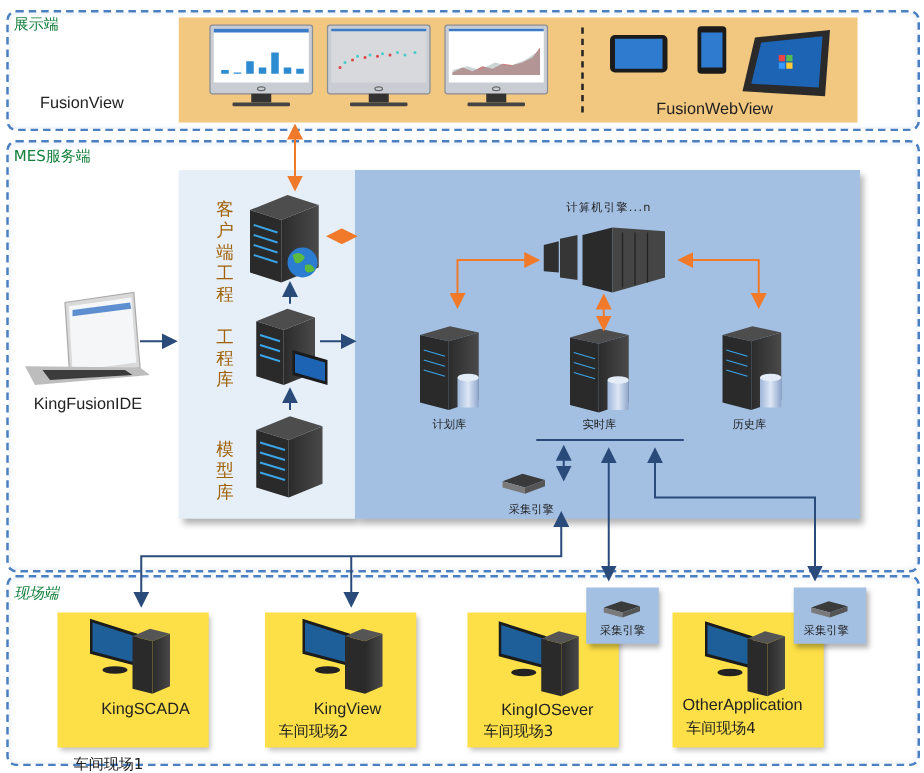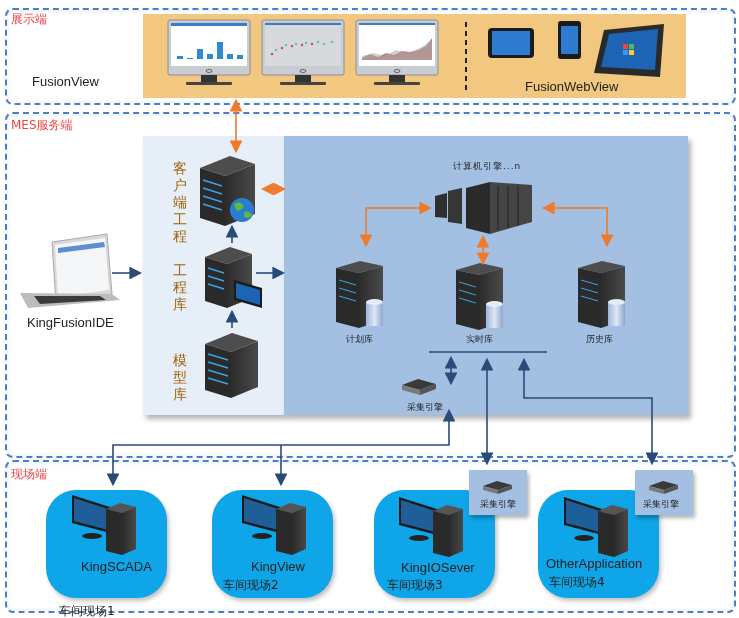--- a/index.html
+++ b/index.html
@@ -1,42 +1,42 @@
 <!DOCTYPE html>
 <html><head>
 <meta charset="utf-8">
 <style>
   html, body { margin:0; padding:0; background:#ffffff; }
   body { width:739px; height:618px; position:relative; overflow:hidden;
          font-family:"DejaVu Sans", "Liberation Sans", sans-serif; color:#222; }
   .abs { position:absolute; }
   .zone { position:absolute; border:2px dashed #4a7fc1; border-radius:8px; box-sizing:border-box;
           box-shadow: 0 0 4px rgba(120,150,200,0.25) inset; }
-  .zone-label { position:absolute; font-size:12px; color:#ef4444; }
+  .zone-label { position:absolute; font-size:12px; color:#15803d; }
   .panel-orange { position:absolute; background:#f2c77f; }
   .panel-light { position:absolute; background:#e6eef7; box-shadow: 3px 4px 5px rgba(0,0,0,0.3); }
   .panel-blue { position:absolute; background:#a3c0e3; box-shadow: 3px 4px 5px rgba(0,0,0,0.3); }
-  .site-box { position:absolute; background:#0ea5e9; box-shadow: 2px 3px 4px rgba(0,0,0,0.25); border-radius: 30px; }
+  .site-box { position:absolute; background:#fde047; box-shadow: 2px 3px 4px rgba(0,0,0,0.25); }
   .mini-engine { position:absolute; background:#a3c0e3; box-shadow: 2px 3px 4px rgba(0,0,0,0.3); }
   .txt-en { font-family:"Liberation Sans", sans-serif; font-size:13px; color:#222; }
   .vlabel { position:absolute; font-size:14px; line-height:17px; width:16px; text-align:center; color:#a16207; }
   .small-cn { font-size:9px; color:#222; }
   svg { position:absolute; left:0; top:0; overflow:visible; }
 </style>
 </head>
 <body>
 
 <div class="zone" style="left:5px;top:8px;width:731px;height:97px;"></div>
 <div class="zone-label" style="left:11px;top:11px;">展示端</div>
 
 <div class="zone" style="left:5px;top:112px;width:731px;height:346px;"></div>
 <div class="zone-label" style="left:11px;top:117px;">MES服务端</div>
 
 <div class="zone" style="left:5px;top:460px;width:731px;height:153px;"></div>
-<div class="zone-label" style="left:11px;top:466px;">现场端</div>
+<div class="zone-label" style="left:11px;top:466px;font-style:italic;">现场端</div>
 
 <div class="txt-en abs" style="left:32px;top:74px;">FusionView</div>
 <div class="panel-orange" style="left:143px;top:14px;width:543px;height:84px;"></div>
 
 <svg width="739" height="618">
 
   <g transform="translate(168,20)">
     <rect x="0" y="0" width="82" height="55" rx="2" fill="#c9ccd3" stroke="#8a8e96"></rect>
     <rect x="3" y="3" width="76" height="43" fill="#ffffff"></rect>
     <rect x="3" y="3" width="76" height="3" fill="#3a7bc8"></rect>

